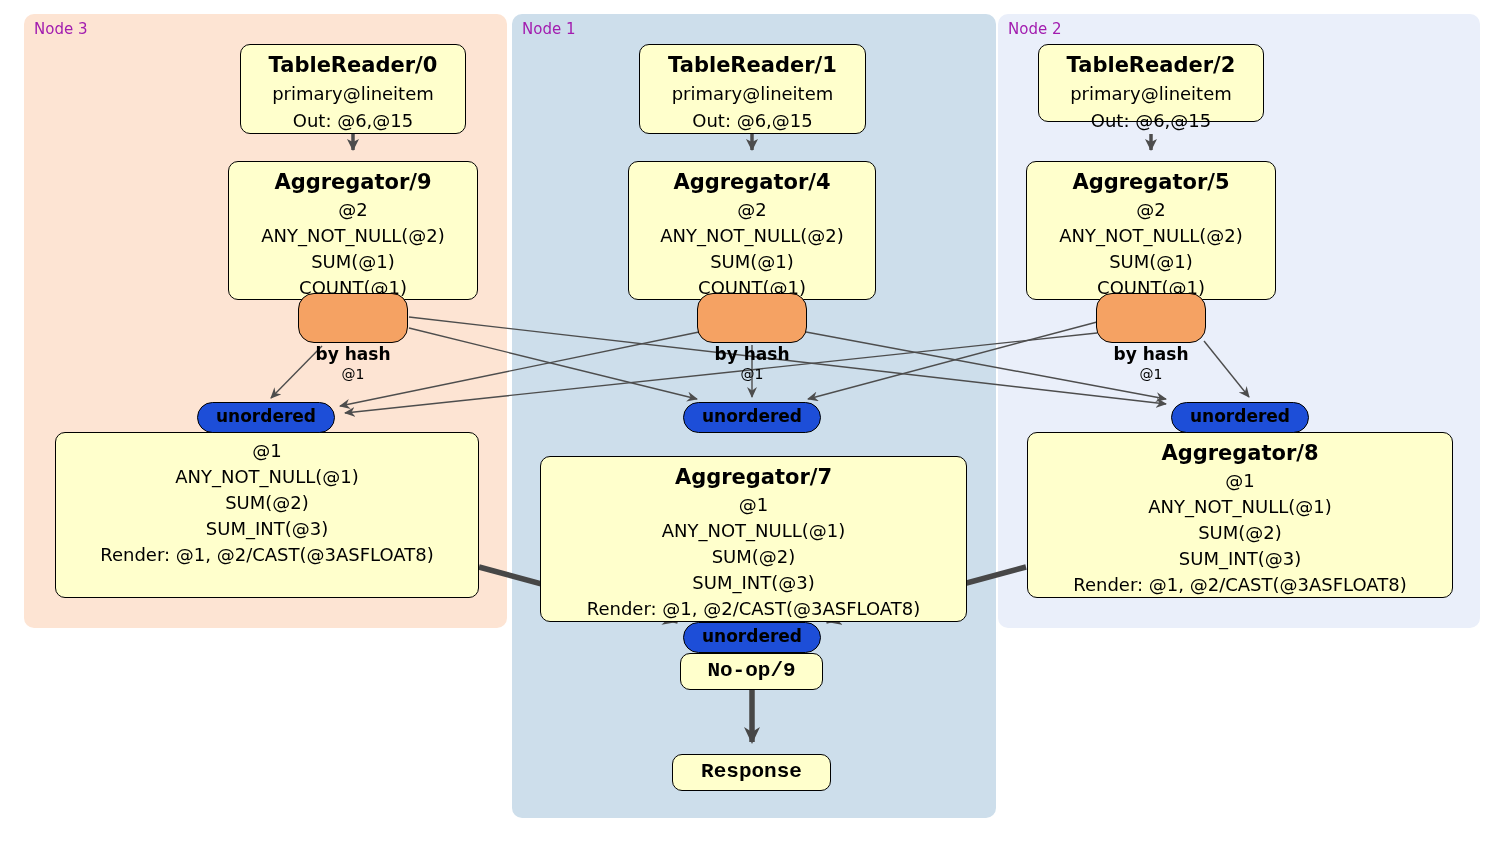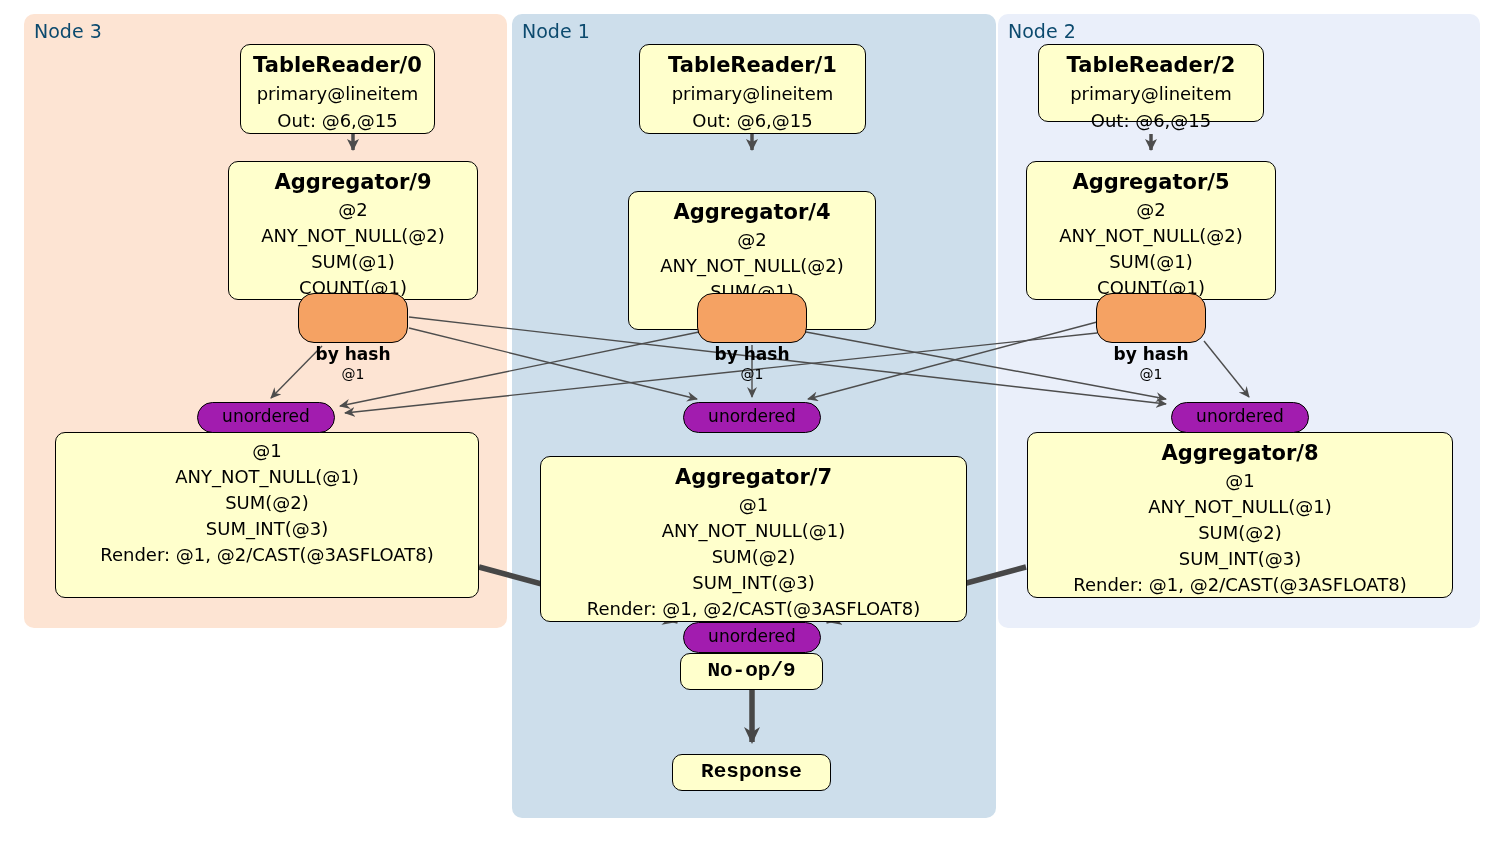--- a/index.html
+++ b/index.html
@@ -1,31 +1,31 @@
 <!DOCTYPE html>
 <html><head>
 <meta charset="utf-8">
 <style>
   html,body{margin:0;padding:0;background:#ffffff;}
   #stage{position:relative;width:1504px;height:842px;overflow:hidden;
          font-family:"DejaVu Sans","Liberation Sans",sans-serif;color:#000;}
   .panel{position:absolute;border-radius:10px;z-index:0;}
-  .nlabel{position:absolute;font-size:19px;color:#0c4a6e;z-index:2;}
+  .nlabel{position:absolute;font-size:15px;color:#a21caf;z-index:2;}
   #edges{position:absolute;left:0;top:0;z-index:1;}
   .box{position:absolute;background:#ffffcc;border:1.4px solid #000;border-radius:10px;
        text-align:center;z-index:2;box-sizing:border-box;padding-top:5px;}
   .title{font-size:21px;font-weight:bold;line-height:30px;white-space:nowrap;}
   .ln{font-size:18px;line-height:26px;white-space:nowrap;}
   .tr .ln{line-height:27px;}
   .pill{position:absolute;border:1.6px solid #000;text-align:center;z-index:3;box-sizing:border-box;}
   .pill-hash{background:#f5a263;border-radius:16px;width:110px;height:50px;padding-top:3px;}
   .pill-hash .hl{font-size:17px;font-weight:bold;line-height:22px;margin-top:46px;}
   .pill-hash .ha{font-size:14px;line-height:18px;}
-  .pill-stream{background:#a21caf;border-radius:16px;width:138px;height:31px;
-               font-size:17px;font-weight:normal;line-height:27px;}
+  .pill-stream{background:#1d4ed8;border-radius:16px;width:138px;height:31px;
+               font-size:17px;font-weight:bold;line-height:27px;}
   .sbox{padding-top:0;font-family:Liberation Mono, monospace;}
   .sbox .title{line-height:34px;}
 </style>
 </head>
 <body>
 
 <div id="stage">
 
   <div class="panel" style="left:24px;top:14px;width:483px;height:614px;background:#fde4d3;"></div>
   <div class="panel" style="left:512px;top:14px;width:484px;height:804px;background:#cddeeb;"></div>
@@ -67,21 +67,21 @@
     </g>
 
     <g stroke="#474747" stroke-width="5.5">
       <line x1="479" y1="567" x2="678" y2="621" marker-end="url(#mthick)"></line>
       <line x1="752" y1="598" x2="752" y2="610" marker-end="url(#mthick)"></line>
       <line x1="1026" y1="567" x2="826" y2="621" marker-end="url(#mthick)"></line>
       <line x1="752" y1="690" x2="752" y2="742" marker-end="url(#mthick)"></line>
     </g>
   </svg>
 
-  <div class="box tr" style="left:240px;top:44px;width:195px;height:90px;">
+  <div class="box tr" style="left:240px;top:44px;width:226px;height:90px;">
     <div class="title">TableReader/0</div>
     <div class="ln">primary@lineitem</div>
     <div class="ln">Out: @6,@15</div>
   </div>
   <div class="box" style="left:228px;top:161px;width:250px;height:139px;">
     <div class="title">Aggregator/9</div>
     <div class="ln">@2</div>
     <div class="ln">ANY_NOT_NULL(@2)</div>
     <div class="ln">SUM(@1)</div>
     <div class="ln">COUNT(@1)</div>
@@ -97,21 +97,21 @@
     <div class="ln">SUM(@2)</div>
     <div class="ln">SUM_INT(@3)</div>
     <div class="ln">Render: @1, @2/CAST(@3ASFLOAT8)</div>
   </div>
 
   <div class="box tr" style="left:639px;top:44px;width:227px;height:90px;">
     <div class="title">TableReader/1</div>
     <div class="ln">primary@lineitem</div>
     <div class="ln">Out: @6,@15</div>
   </div>
-  <div class="box" style="left:628px;top:161px;width:248px;height:139px;margin-top:30px;">
+  <div class="box" style="left:628px;top:161px;width:248px;height:139px;">
     <div class="title">Aggregator/4</div>
     <div class="ln">@2</div>
     <div class="ln">ANY_NOT_NULL(@2)</div>
     <div class="ln">SUM(@1)</div>
     <div class="ln">COUNT(@1)</div>
   </div>
   <div class="pill pill-hash" style="left:697px;top:293px;">
     <div class="hl">by hash</div>
     <div class="ha">@1</div>
   </div>

